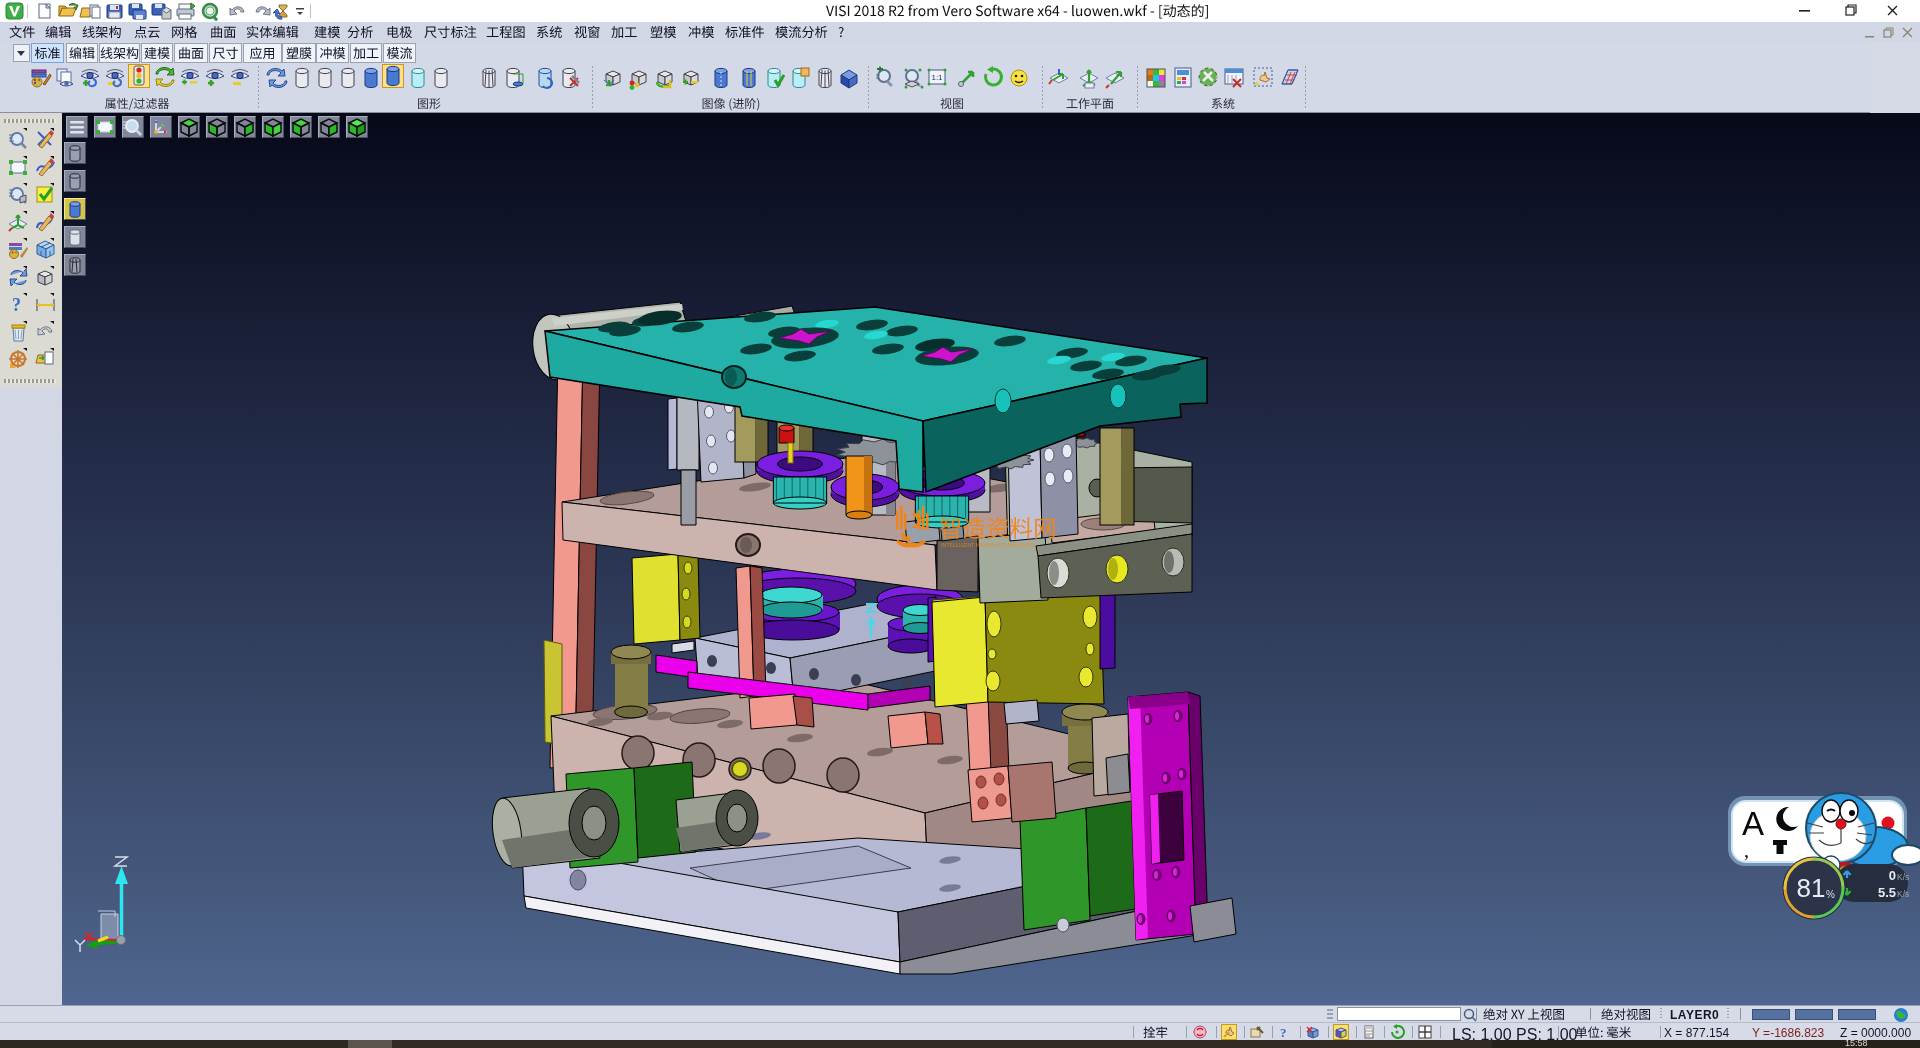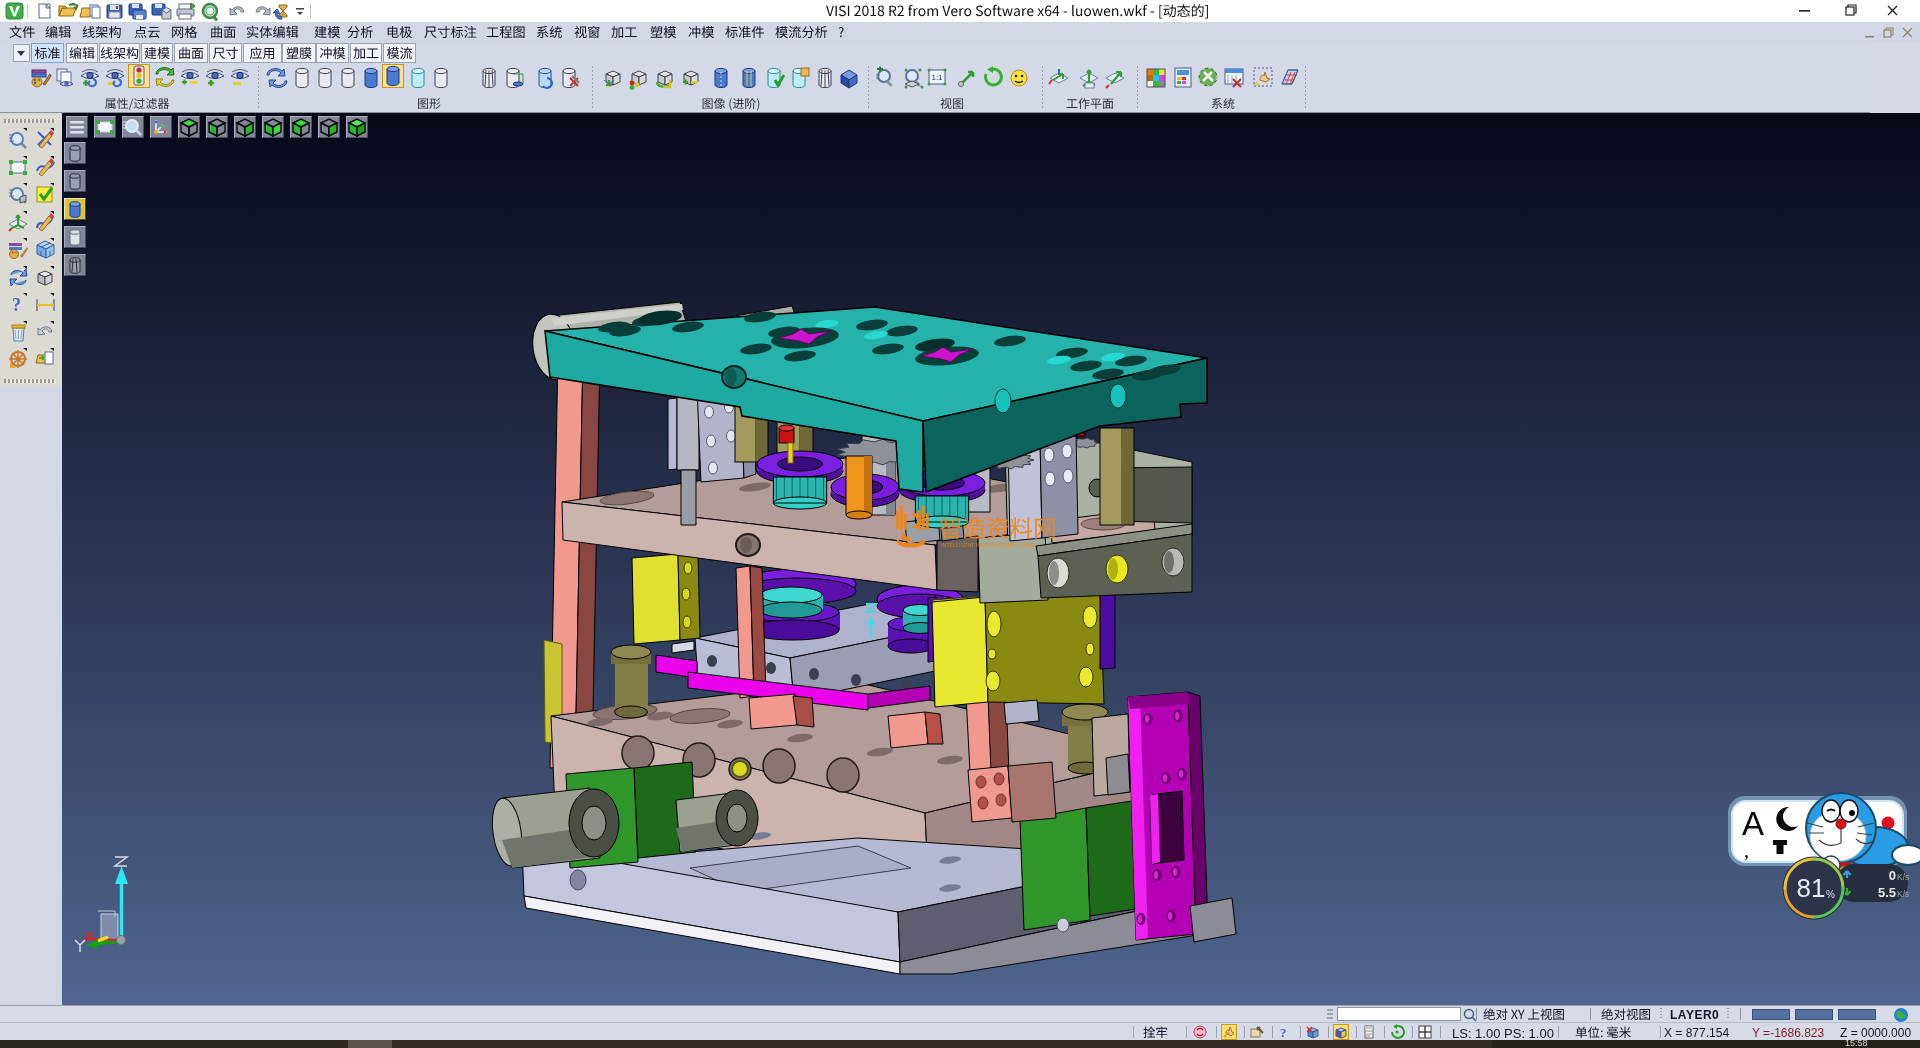--- a/index.html
+++ b/index.html
@@ -1176,21 +1176,21 @@
       <svg class="abs" style="left:1389px;top:1px" width="16" height="16" viewBox="0 0 16 16">
         <path d="M8 2 A6 6 0 1 1 3 8" fill="none" stroke="#28a028" stroke-width="2"></path>
         <path d="M8 0 L8 5 L4 2.5 Z" fill="#28a028"></path>
         <circle cx="8" cy="8" r="1.5" fill="#28a028"></circle>
       </svg>
       <div class="abs" style="left:1417px;top:1px;width:16px;height:16px;"></div>
       <svg class="abs" style="left:1417px;top:1px" width="16" height="16" viewBox="0 0 16 16">
         <rect x="2" y="2" width="12" height="12" fill="#fff" stroke="#404040"></rect>
         <path d="M8 2 L8 14 M2 8 L14 8" stroke="#404040" stroke-width="1.5"></path>
       </svg>
-      <span class="abs" style="left:1452px;top:3px;font-size:13px;color:#14142a">LS: 1.00 PS: 1.00</span>
+      <span class="abs" style="left:1452px;top:3px;font-size:16px;color:#14142a">LS: 1.00 PS: 1.00</span>
       <span class="abs" style="left:1664px;top:3px;font-size:12px;color:#14142a">X = 877.154</span>
       <span class="abs" style="left:1752px;top:3px;font-size:12px;color:#7f1d1d">Y =-1686.823</span>
       <span class="abs" style="left:1840px;top:3px;font-size:12px;color:#14142a">Z = 0000.000</span>
     </div>
     <div id="tasksliver" class="abs">
       <div class="abs" style="left:0;top:0;width:348px;height:8px;background:#2e2822"></div>
       <div class="abs" style="left:348px;top:0;width:44px;height:8px;background:#5c554c"></div>
       <div class="abs" style="left:392px;top:0;width:1100px;height:8px;background:#322b24"></div>
       <div class="abs" style="left:1492px;top:0;width:428px;height:8px;background:#27211b"></div>
       <span class="abs" style="left:1845px;top:-2px;font-size:9px;color:#d8d8d8">15:58</span>

